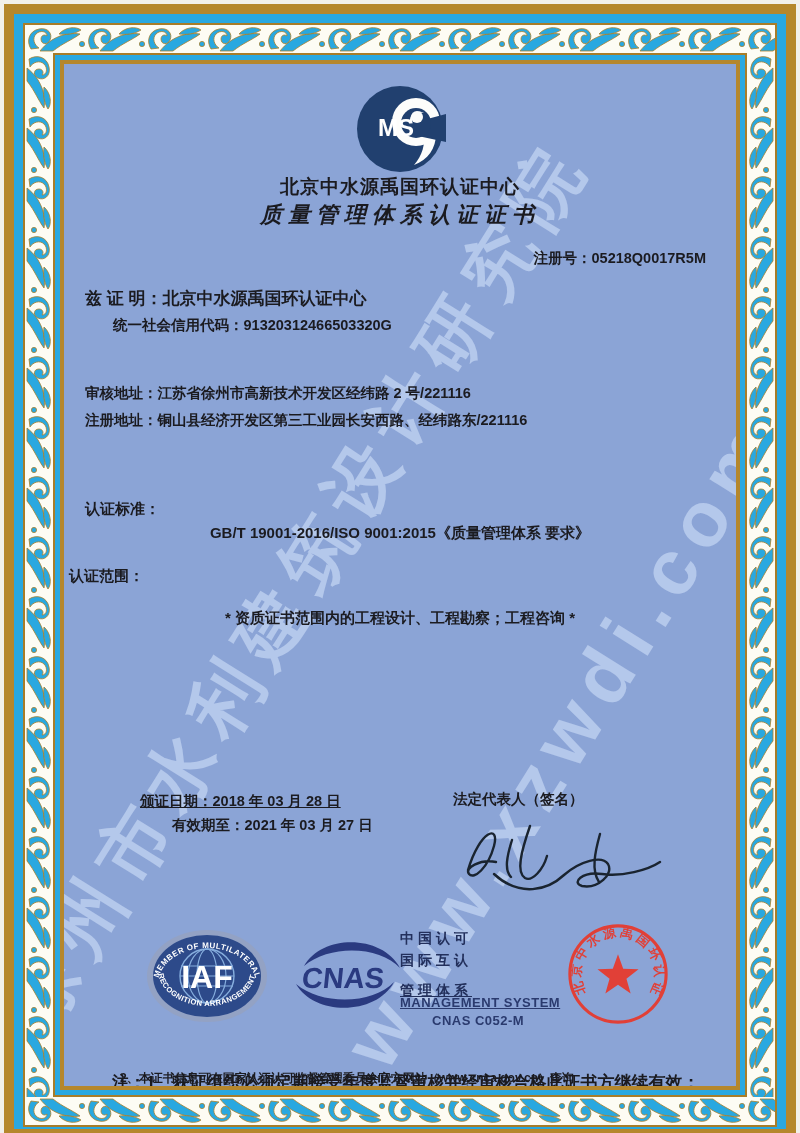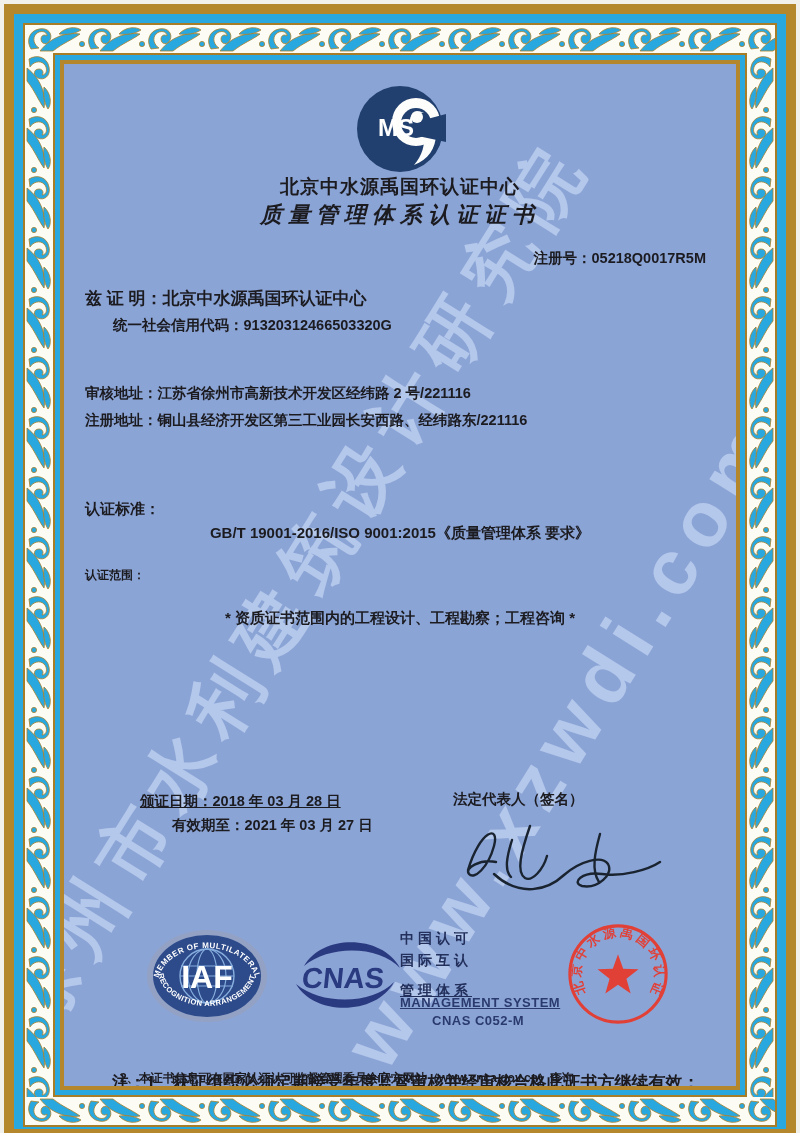--- a/index.html
+++ b/index.html
@@ -26,21 +26,21 @@
   .center{left:0;width:100%;text-align:center;}
   .issuer{top:110px;font-size:19px;letter-spacing:1px;}
   .title{top:136px;font-size:22px;letter-spacing:6px;font-style:italic;}
   .regno{top:185px;right:30px;font-size:14.5px;text-align:right;}
   .certify{top:223px;left:21px;font-size:17px;}
   .credit{top:252px;left:49px;font-size:14.5px;}
   .addr1{top:320px;left:21px;font-size:14.5px;}
   .addr2{top:347px;left:21px;font-size:14.5px;}
   .stdlab{top:436px;left:21px;font-size:15px;}
   .stdval{top:460px;font-size:15px;}
-  .scopelab{top:503px;left:21px;font-size:12px;}
+  .scopelab{top:503px;left:5px;font-size:15px;}
   .scopeval{top:545px;font-size:15px;}
   .issue{top:728px;left:76px;font-size:14.5px;text-decoration:underline;}
   .valid{top:752px;left:76px;font-size:14.5px;margin-left:32px;}
   .legal{top:726px;left:389px;font-size:14.5px;}
   .accline{position:absolute;left:336px;font-weight:bold;color:#23305c;}
   .acc-cn{font-size:14px;letter-spacing:4px;}
   .acc-en{font-size:13px;letter-spacing:0.5px;color:#2a3a6e;}
   .agency{top:974px;font-size:12.5px;}
   .note1{top:991px;left:48px;font-size:17px;margin-top:16px;}
   .note2{top:1006px;left:56px;font-size:12px;}

